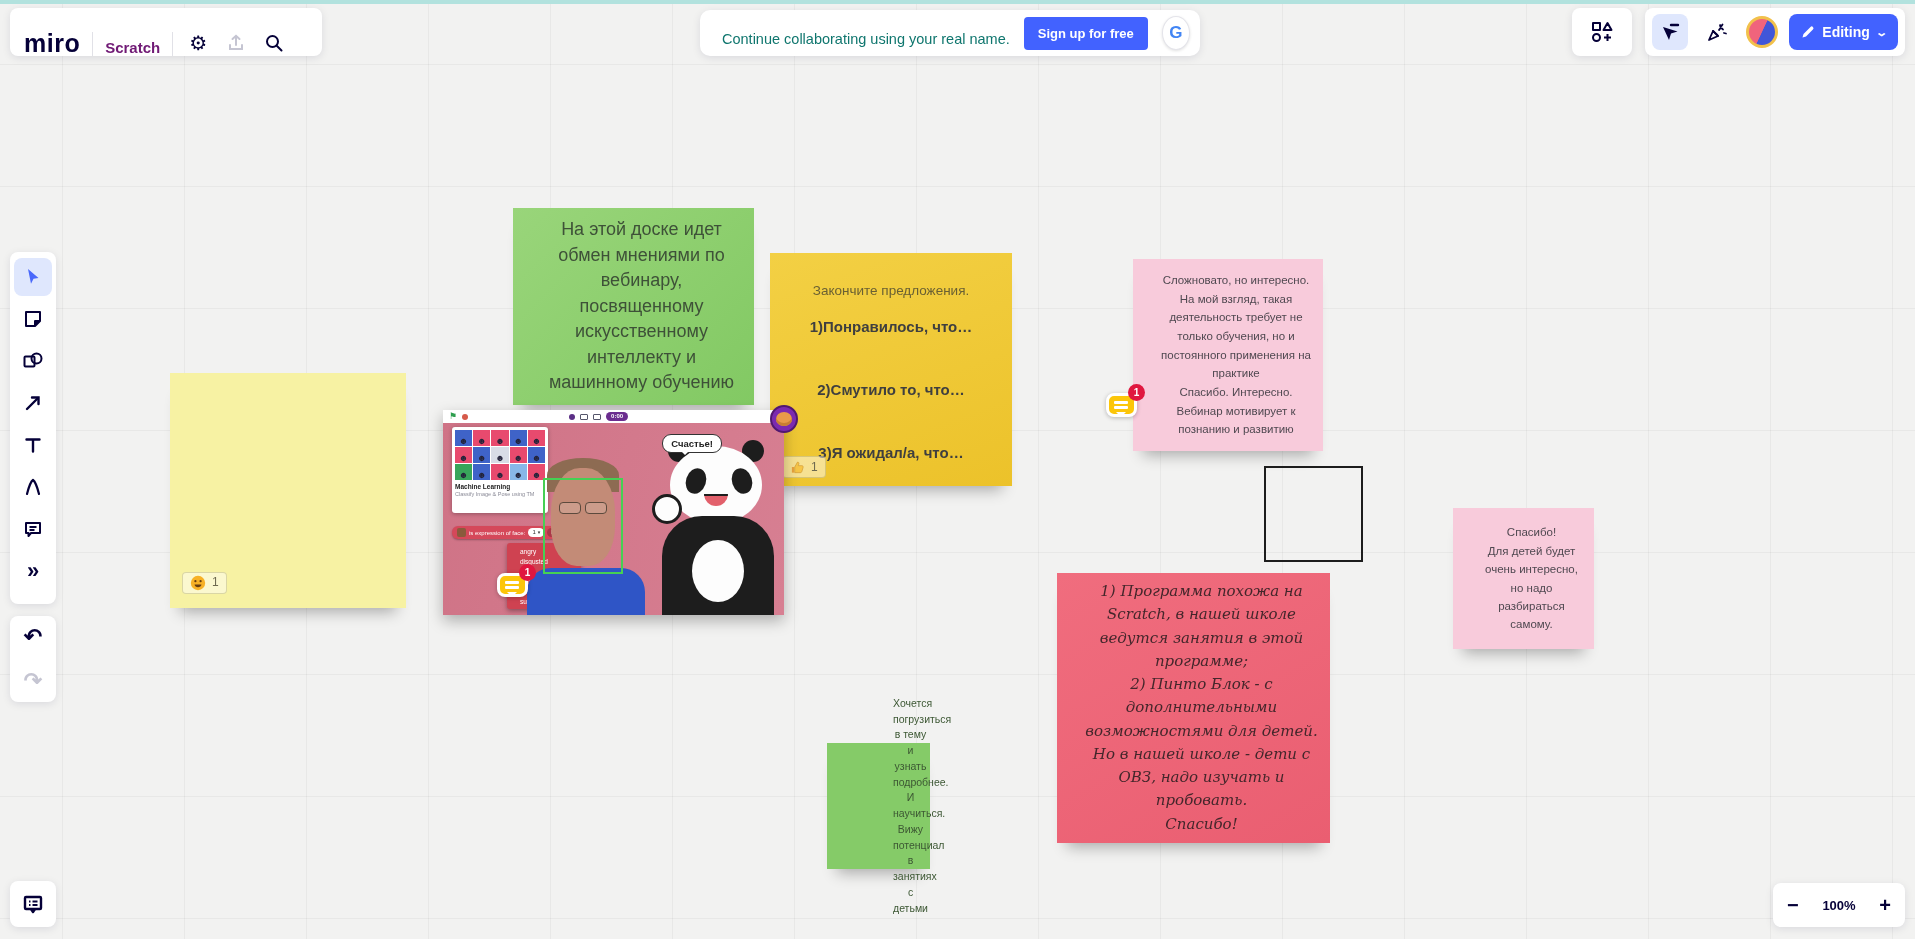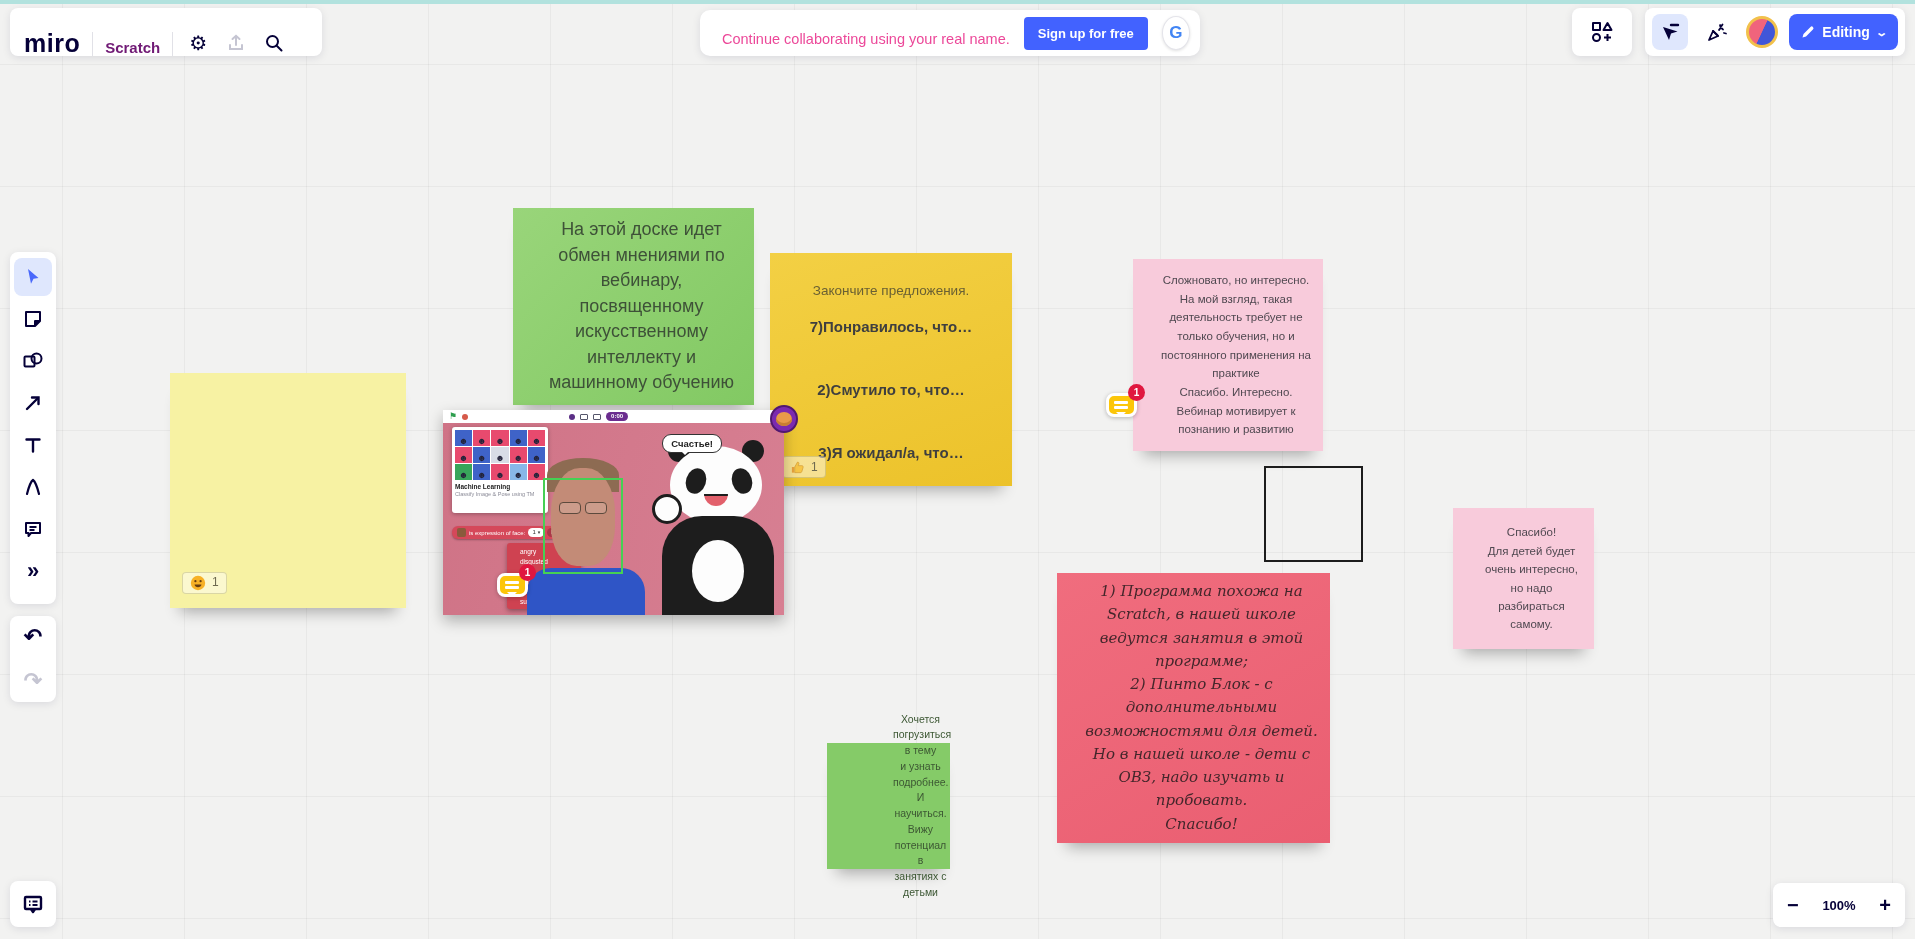--- a/index.html
+++ b/index.html
@@ -26,21 +26,21 @@
   
   #header-left { left:10px; top:8px; width:312px; height:48px; display:flex; align-items:flex-end; padding:0 14px; gap:12px; }
   #logo { font-size:25px; font-weight:bold; letter-spacing:0.5px; color:#050038; line-height:1; }
   .vdiv { width:1px; height:24px; background:#e1e1e7; }
   #board-name { font-size:15px; font-weight:bold; color:#701a75; }
   .hicon { width:26px; height:26px; display:flex; align-items:center; justify-content:center; color:#050038; cursor:pointer; }
   .hicon svg { display:block; }
   #gear-glyph { font-size:20px; line-height:1; }
   
   #banner { left:700px; top:10px; width:500px; height:46px; display:flex; align-items:center; padding:0 10px 0 22px; gap:14px; border-radius:10px; }
-  #banner-msg { font-size:14.5px; color:#ec4899; white-space:nowrap;margin-top:12px; }
+  #banner-msg { font-size:14.5px; color:#0f766e; white-space:nowrap;margin-top:12px; }
   #signup-btn { background:#4262ff; color:#fff; font-weight:bold; font-size:13px; border:none; border-radius:4px; padding:9px 14px; cursor:pointer; white-space:nowrap; }
   #google-btn { width:34px; height:34px; border-radius:50%; background:#fff; border:1px solid #e4e4ea; box-shadow:0 1px 3px rgba(0,0,0,0.12); display:flex; align-items:center; justify-content:center; font-weight:bold; font-size:17px; color:#4285f4; cursor:pointer; }
   
   #widgets-card { left:1572px; top:8px; width:60px; height:48px; display:flex; align-items:center; justify-content:center; }
   #header-right { left:1645px; top:8px; width:260px; height:48px; display:flex; align-items:center; justify-content:space-between; padding:0 7px; }
   #cursor-toggle { width:36px; height:36px; background:#dfe7fd; border-radius:8px; display:flex; align-items:center; justify-content:center; cursor:pointer; }
   #party-btn { width:36px; height:36px; display:flex; align-items:center; justify-content:center; cursor:pointer; }
   #avatar { width:32px; height:32px; border-radius:50%; background:linear-gradient(115deg,#f0647c 49%,#4156d8 51%); border:3px solid #f2c14b; cursor:pointer; }
   #editing-btn { height:36px; background:#4262ff; border:none; border-radius:8px; color:#fff; font-weight:bold; font-size:14px; display:flex; align-items:center; gap:7px; padding:0 12px; cursor:pointer; }
   #editing-btn .chev { font-size:11px; transform:scaleX(1.4); }
@@ -66,21 +66,21 @@
 
   #note-intro { left:513px; top:208px; width:241px; height:197px; background:linear-gradient(135deg,#99d57a,#82c963); color:#3e5138; font-size:18px; line-height:1.42; }
   #note-tasks { left:170px; top:373px; width:236px; height:235px; background:#f7f2a3; color:#57543a; font-size:12.5px; line-height:1.6; }
   #note-prompts { left:770px; top:253px; width:242px; height:233px; background:linear-gradient(160deg,#f3d044,#ecc22a); color:#3f3f3f; display:block; z-index:1; }
   #note-prompts .pr-title { margin-top:30px; font-size:13.5px; color:#6a6033; text-align:center; }
   #note-prompts .pr-item { font-weight:bold; font-size:15px; text-align:center; margin-top:20px; }
   #note-prompts .pr-item + .pr-item { margin-top:46px; }
   #note-complex { left:1133px; top:259px; width:190px; height:192px; background:#f8cbdb; color:#4f4850; font-size:11.5px; line-height:1.62; }
   #note-newtopic { left:793px; top:528px; width:176px; height:172px; background:#f6f1a2; color:#504d35; font-size:13px; line-height:1.55; }
   #note-games { left:527px; top:673px; width:126px; height:129px; background:#62c8bb; color:#2d4b45; font-size:12.5px; line-height:1.5; }
-  #note-dive { left:827px; top:743px; width:123px; height:126px; background:#85cb68; color:#3c5733; font-size:10.5px; line-height:1.5;padding-left:48px; }
+  #note-dive { left:827px; top:743px; width:103px; height:126px; background:#85cb68; color:#3c5733; font-size:10.5px; line-height:1.5;padding-left:48px; }
   #note-scratch { left:1057px; top:573px; width:273px; height:270px; background:linear-gradient(150deg,#f06d7e,#ea5e71); color:#44262b; font-family:"DejaVu Serif",serif; font-style:italic; font-size:15px; line-height:1.55; }
   #note-thanks { left:1453px; top:508px; width:141px; height:141px; background:#f8cbdb; color:#4f4850; font-size:11.5px; line-height:1.6; }
   #note-pictoblox { left:300px; top:802px; width:106px; height:109px; background:#e78fb6; color:#512e3e; font-size:10px; line-height:1.55; }
 
   #square-frame { position:absolute; left:1264px; top:466px; width:99px; height:96px; border:2px solid #1d1d1d; background:transparent; z-index:2; }
 
   
   .reaction { position:absolute; height:22px; padding:0 7px; display:flex; align-items:center; gap:6px; background:rgba(255,255,255,0.48); border:1px solid rgba(120,110,40,0.25); border-radius:4px; font-size:12px; color:#6e6a50; z-index:3; cursor:pointer; }
   .reaction svg { display:block; }
 
@@ -280,21 +280,21 @@
         <circle cx="5.4" cy="6.2" r="1.1" fill="#653c10"></circle>
           <circle cx="10.6" cy="6.2" r="1.1" fill="#653c10"></circle>
         <path d="M4.5 9.5 a3.6 3.6 0 0 0 7 0 Z" fill="#653c10"></path>
       </svg>
       <span>1</span>
     </span>
   </div>
 
   <div class="note" id="note-prompts">
     <div class="pr-title">Закончите предложения.</div>
-    <div class="pr-item">7)Понравилось, что…</div>
+    <div class="pr-item">1)Понравилось, что…</div>
     <div class="pr-item">2)Смутило то, что…</div>
     <div class="pr-item">3)Я ожидал/а, что…</div>
     <span class="reaction" style="left:12px; bottom:8px;">
       <svg width="15" height="15" viewBox="0 0 16 16">
         <path d="M2 7.5 h2.5 v6 H2 Z" fill="#e8a33d"></path>
         <path d="M5 13.5 V7.5 L8 2.2 c1.3 0 1.8 1 1.4 2.2 L8.7 6 h4 c1 0 1.6 .9 1.3 1.8 l-1.4 4.6 c-.2 .7-.8 1.1-1.5 1.1 Z" fill="#f7c648" stroke="#c98e2a" stroke-width="0.6"></path>
       </svg>
       <span>1</span>
     </span>
   </div>

